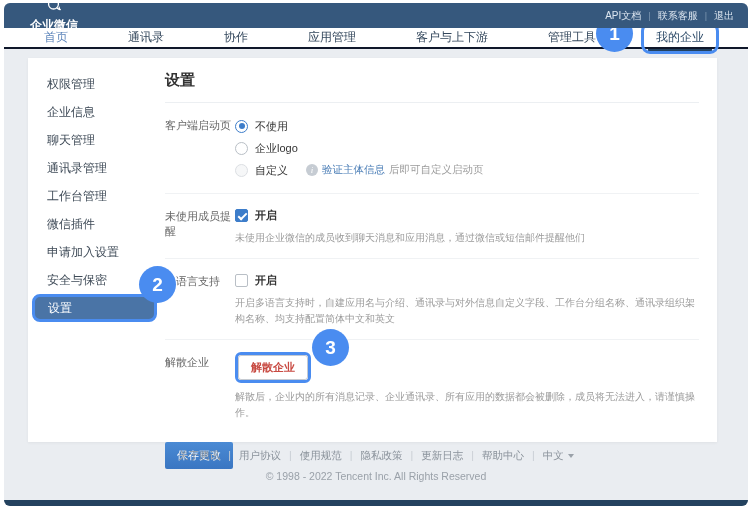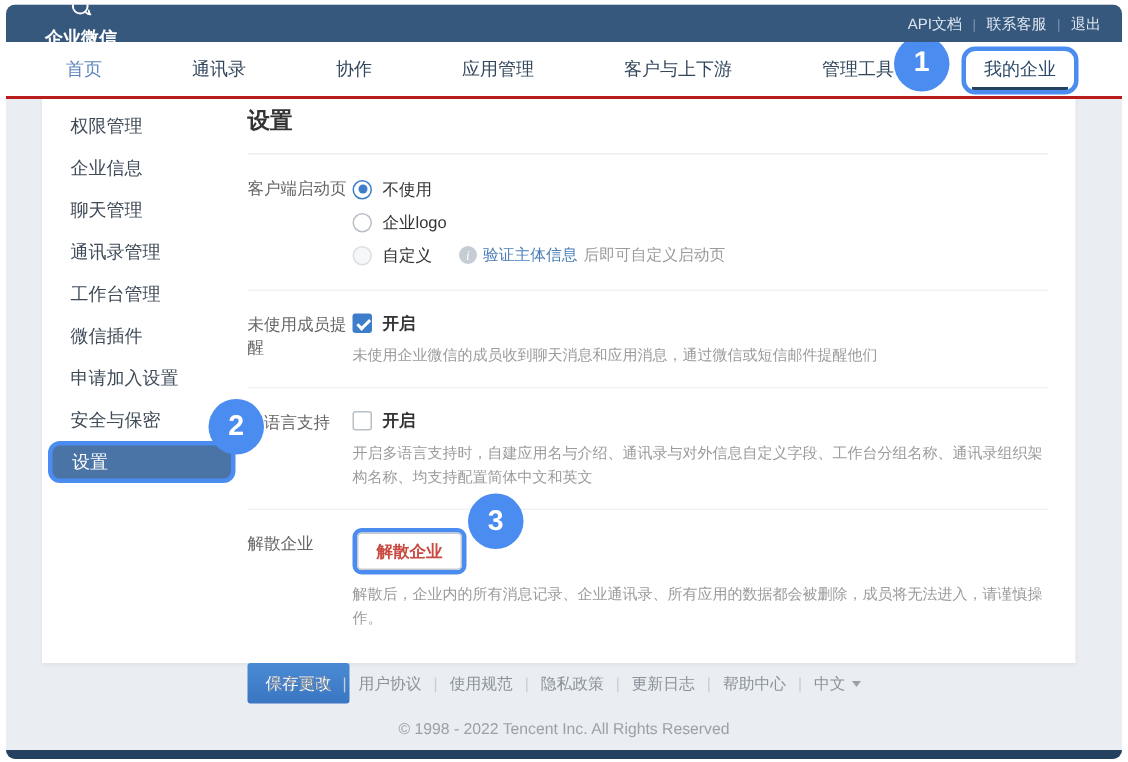--- a/index.html
+++ b/index.html
@@ -10,22 +10,22 @@
   
   .topbar { position:absolute; left:0; top:0; right:0; height:25px; background:#36587d;
             display:flex; align-items:center; justify-content:space-between; padding:0 14px 0 26px; z-index:5; }
   .logo { display:flex; align-items:center; gap:5px; color:#fff; font-size:12px; font-weight:bold;flex-direction:column; }
   .logo svg { display:block; }
   .topbar-links { display:flex; align-items:center; color:#dde6f0; font-size:10px; }
   .tb-link { cursor:pointer; }
   .tb-link:not(:last-child)::after { content:"|"; color:#7e97b1; margin:0 7px; font-size:9px; }
 
   
-  .navbar { position:absolute; left:0; top:25px; right:0; height:38px; background:#fff;
-            border-bottom:2px solid #b91c1c; display:flex; align-items:center;
+  .navbar { position:absolute; left:0; top:25px; right:0; height:21px; background:#fff;
+            border-bottom:2px solid #0f172a; display:flex; align-items:center;
             justify-content:space-between; padding:0 44px 0 40px; z-index:4; }
   .tab { font-size:12px; color:#33475c; cursor:pointer; position:relative; white-space:nowrap; }
   .tab-home { color:#5e86bb; }
   .tab-active { color:#2c4a68; }
   .tab-active .underline { position:absolute; left:-8px; right:-8px; bottom:-5px; height:2px; background:#24425f; }
   .anno-box { position:absolute; left:-15px; right:-15px; top:-7px; bottom:-8px;
               border:3px solid #4a8cf0; border-radius:9px; pointer-events:none; z-index:6; }
   .anno-badge { width:37px; height:37px; border-radius:50%; background:#4a8cf0; color:#fff;
                 font-size:19px; font-weight:bold; display:flex; align-items:center; justify-content:center; z-index:7; }
   .badge-1 { position:absolute; left:-60px; top:-14px; }
@@ -86,21 +86,21 @@
               font-family:"Liberation Sans","DejaVu Sans",sans-serif; }
 
   
   .footer { position:absolute; left:0; right:0; top:446px; text-align:center; }
   .footer-links { display:flex; justify-content:center; align-items:flex-start; font-size:10.5px; color:#8a929b; }
   .f-link { cursor:pointer; }
   .f-link:not(.lang)::after { content:"|"; color:#c9ced4; margin:0 8px; }
   .lang { display:inline-flex; align-items:center; gap:4px; }
   .caret { width:0; height:0; border-left:3.5px solid transparent; border-right:3.5px solid transparent;
            border-top:4px solid #9aa1a9; display:inline-block; }
-  .copyright { margin-top:17px; font-size:10.5px; color:#9aa1a9; }
+  .copyright { margin-top:7px; font-size:10.5px; color:#9aa1a9; }
 </style>
 </head>
 <body>
 
 <div class="page">
   <div class="frame">
 
     <div class="topbar">
       <div class="logo">
         <span>

